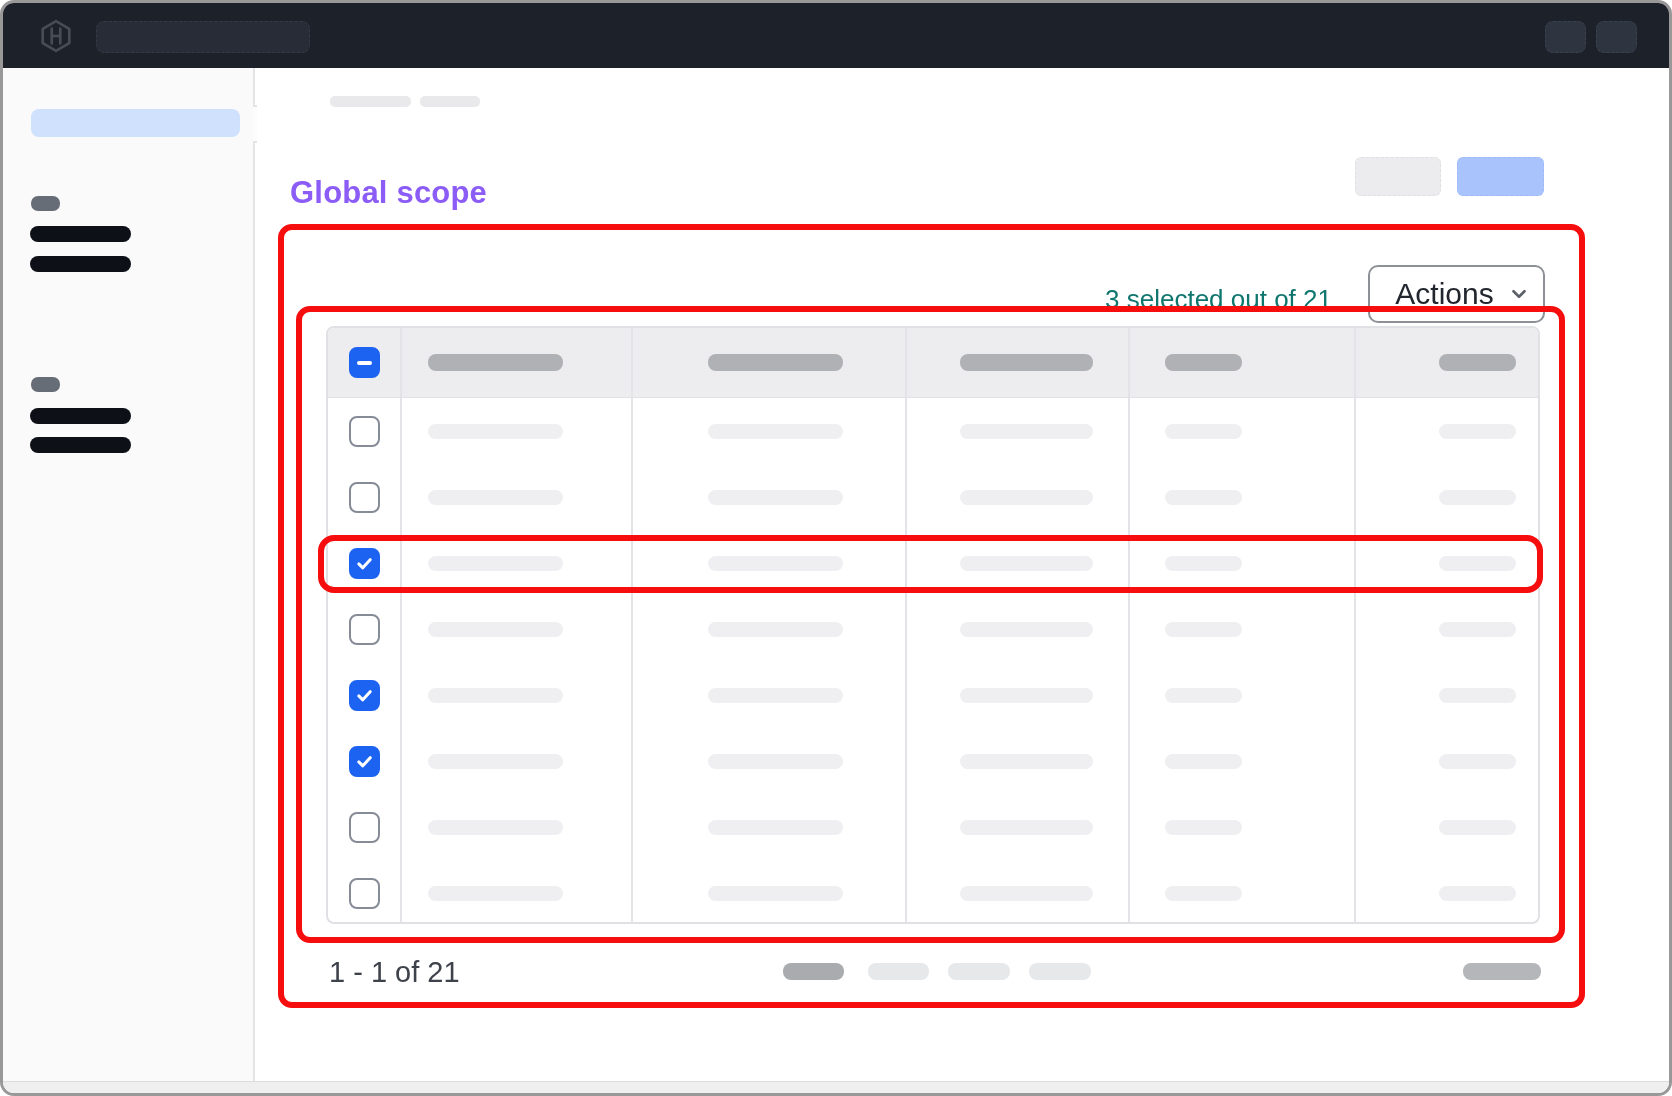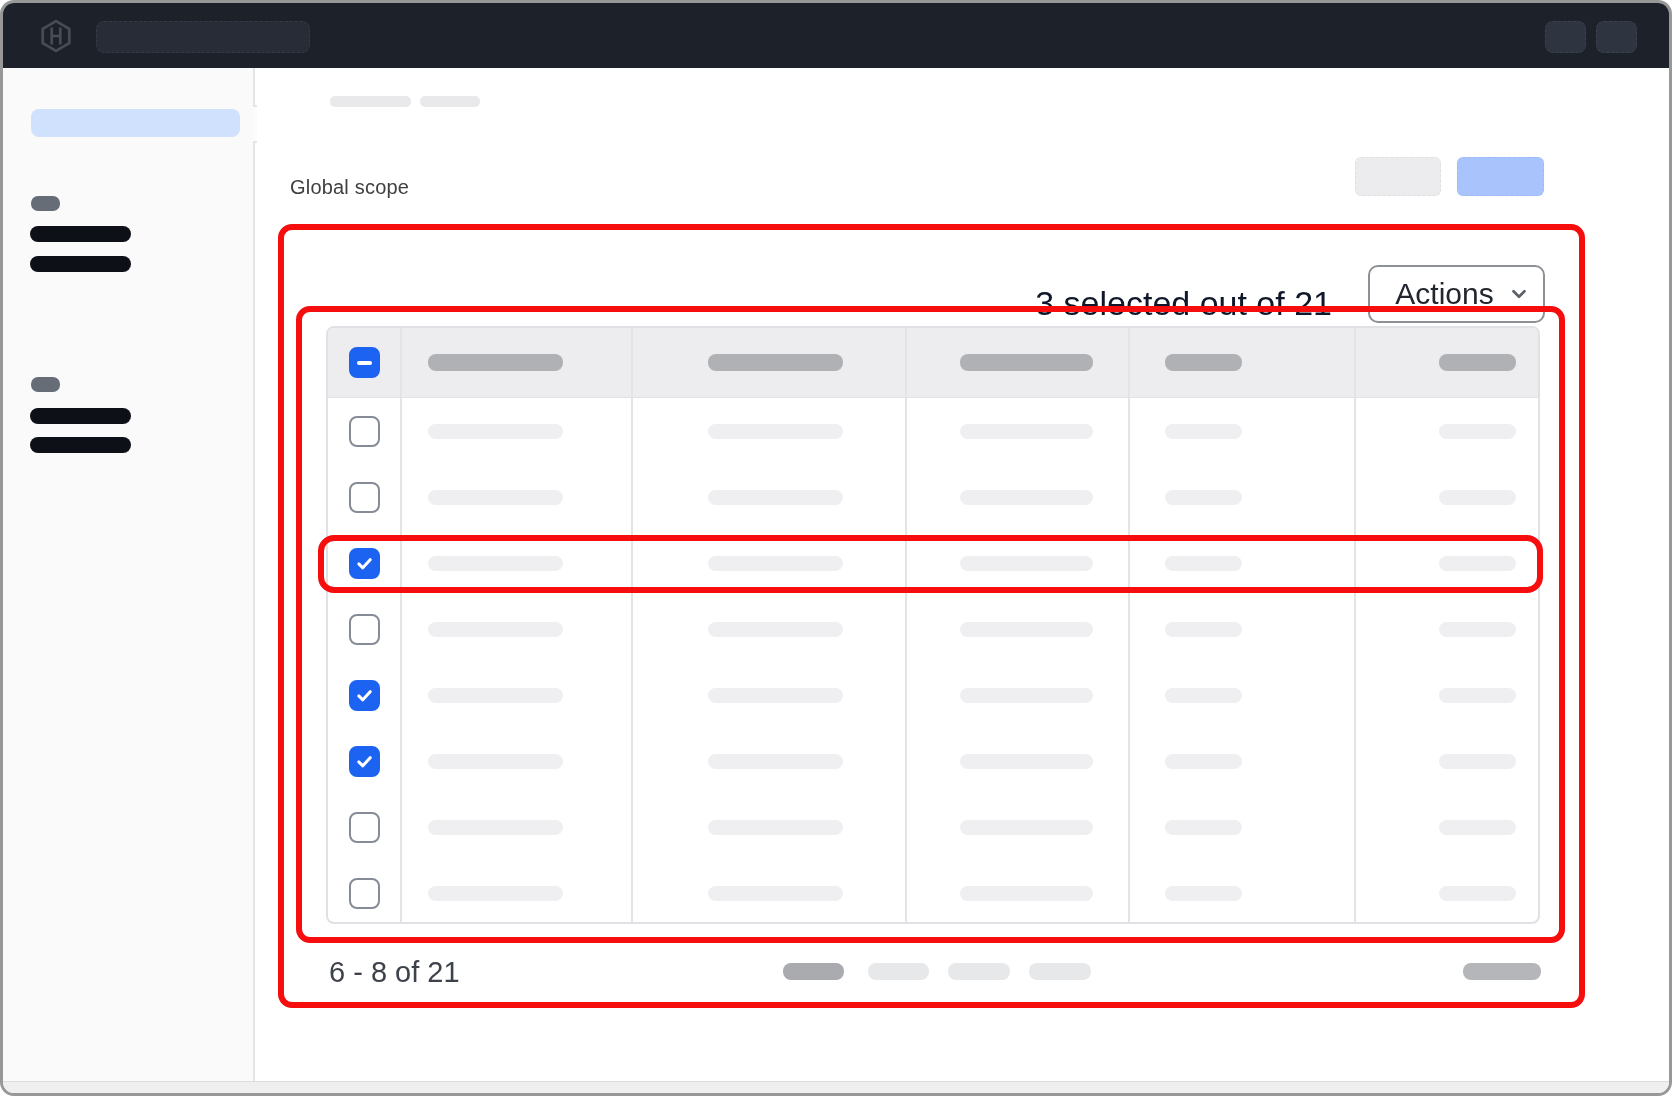--- a/index.html
+++ b/index.html
@@ -24,30 +24,30 @@
   .sb-pill{position:absolute;left:28px;width:29px;height:15px;border-radius:7px;background:#676d77;}
   .sb-bar{position:absolute;left:27px;width:101px;height:16px;border-radius:8px;background:#0d1016;}
   
   .main{position:absolute;left:254px;top:65px;right:0;height:1013px;background:#ffffff;}
   .crumb{position:absolute;height:11px;border-radius:5px;background:#e9e9eb;top:93px;}
   .crumb.a{left:327px;width:81px;} .crumb.b{left:417px;width:60px;}
   .btn-skel{position:absolute;top:154px;height:39px;border-radius:6px;}
   .btn-skel.gray{left:1352px;width:86px;background:#ececee;border:1px dashed #e0e0e3;}
   .btn-skel.blue{left:1454px;width:87px;background:#a9c4fc;border:1px dashed #9cbafa;}
   
-  .ann-label{position:absolute;font-weight:normal;font-size:20px;line-height:1;color:#404040;z-index:9;letter-spacing:.2px;}
+  .ann-label{position:absolute;font-weight:bold;font-size:31px;line-height:1;color:#8b5cf6;z-index:9;letter-spacing:.2px;}
   .lbl-global{left:287px;top:174px;}
   .lbl-page{left:315px;top:257px;}
   .lbl-row{left:418px;top:487px;}
   .ann-box{position:absolute;border:6px solid #f60d0d;border-radius:14px;z-index:8;pointer-events:none;background:transparent;}
   .box-global{left:275px;top:221px;width:1307px;height:784px;}
   .box-page{left:293px;top:303px;width:1269px;height:637px;}
   .box-row{left:315px;top:532px;width:1225px;height:58px;border-radius:16px;}
   
-  .sel-summary{position:absolute;top:281px;left:986px;width:343px;text-align:right;font-size:34px;color:#0f172a;}
+  .sel-summary{position:absolute;top:281px;left:986px;width:343px;text-align:right;font-size:26px;color:#0f766e;}
   .actions-btn{position:absolute;left:1365px;top:262px;width:177px;height:58px;border:2px solid #8d9197;border-radius:10px;
     background:#fff;display:flex;align-items:center;justify-content:center;gap:14px;cursor:pointer;padding-left:12px;}
   .actions-btn span{font-size:30px;color:#22262e;}
   
   .table{position:absolute;left:323px;top:323px;width:1214px;height:598px;border:2px solid #e0e1e4;border-radius:8px;
     overflow:hidden;background:#fff;z-index:1;}
   .trow{display:grid;grid-template-columns:74px 231px 274px 223px 226px 184px;height:66px;}
   .thead{height:70px;background:#ededef;border-bottom:1px solid #e1e2e5;}
   .cell{display:flex;align-items:center;border-right:2px solid #e3e4e7;height:100%;}
   .cell:last-child{border-right:none;}
@@ -317,21 +317,21 @@
             <span class="bar"></span>
           </div>
         </div>
       </div>
   </div>
 
   <div class="ann-box box-global"></div>
   <div class="ann-box box-page"></div>
   <div class="ann-box box-row"></div>
 
-  <div class="range-text">6 - 8 of 21</div>
+  <div class="range-text">1 - 1 of 21</div>
   <div class="pg-pill pg-1"></div>
   <div class="pg-pill pg-2"></div>
   <div class="pg-pill pg-3"></div>
   <div class="pg-pill pg-4"></div>
   <div class="pg-pill pg-right"></div>
 
   <div class="bottomstrip"></div>
 </div>
 
 </body></html>

